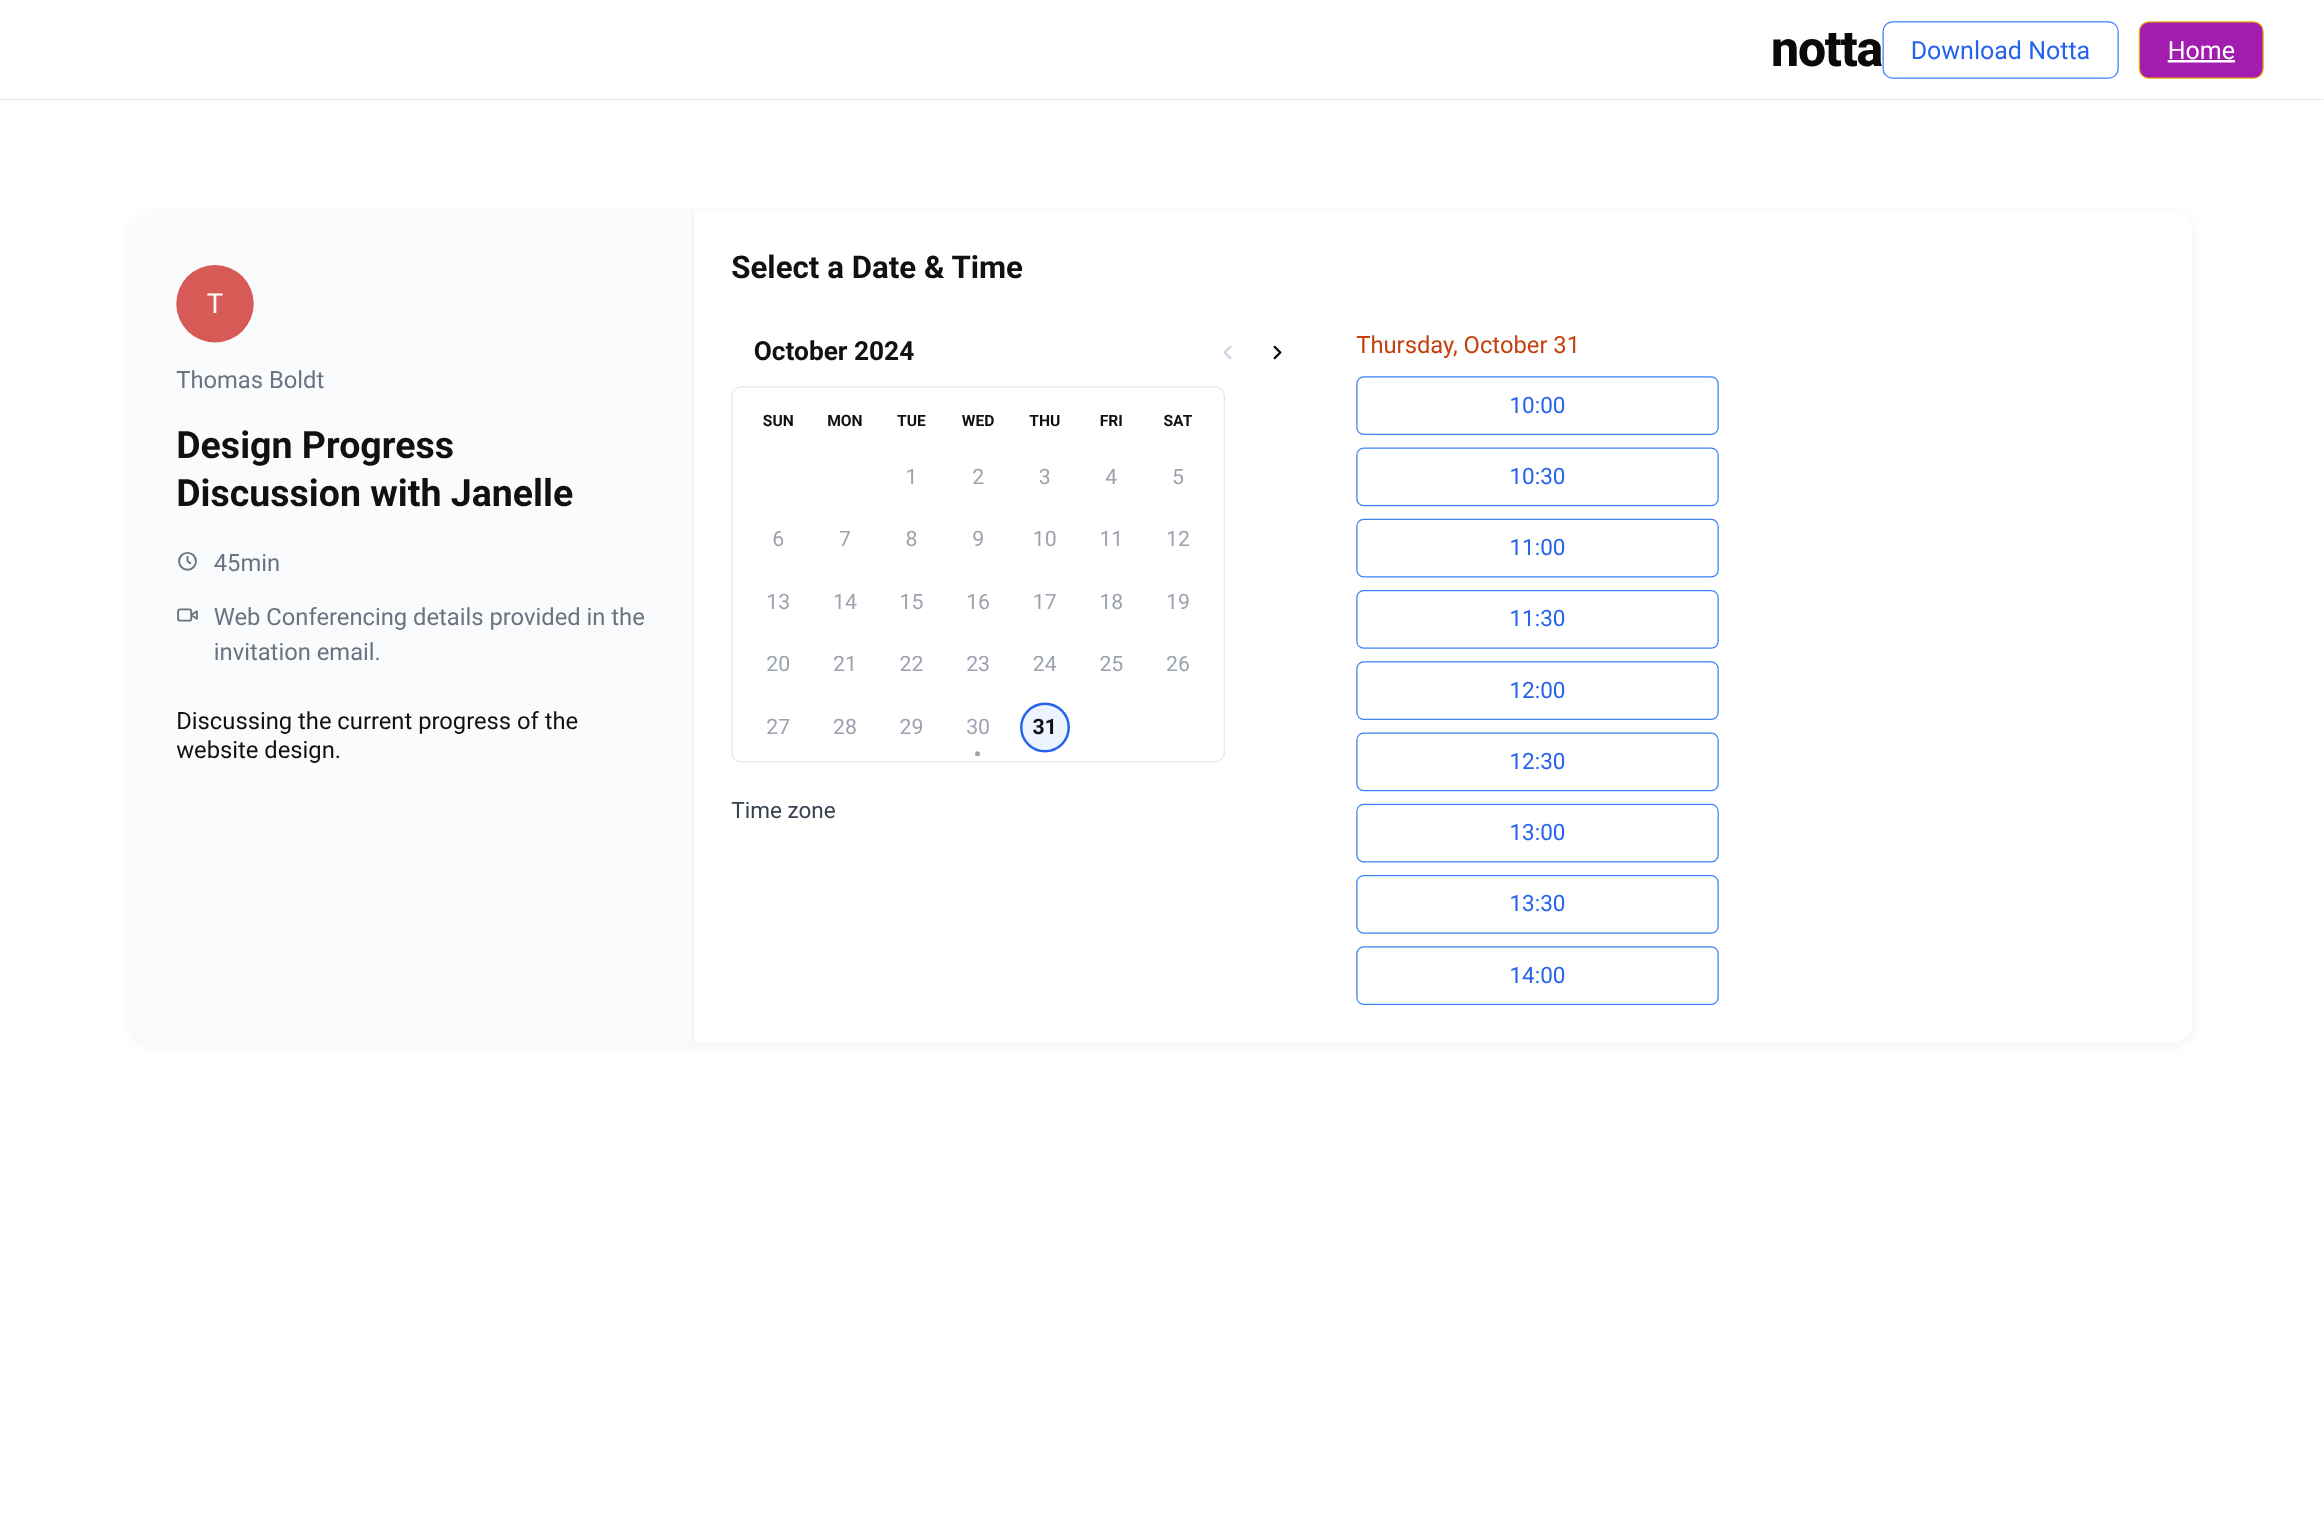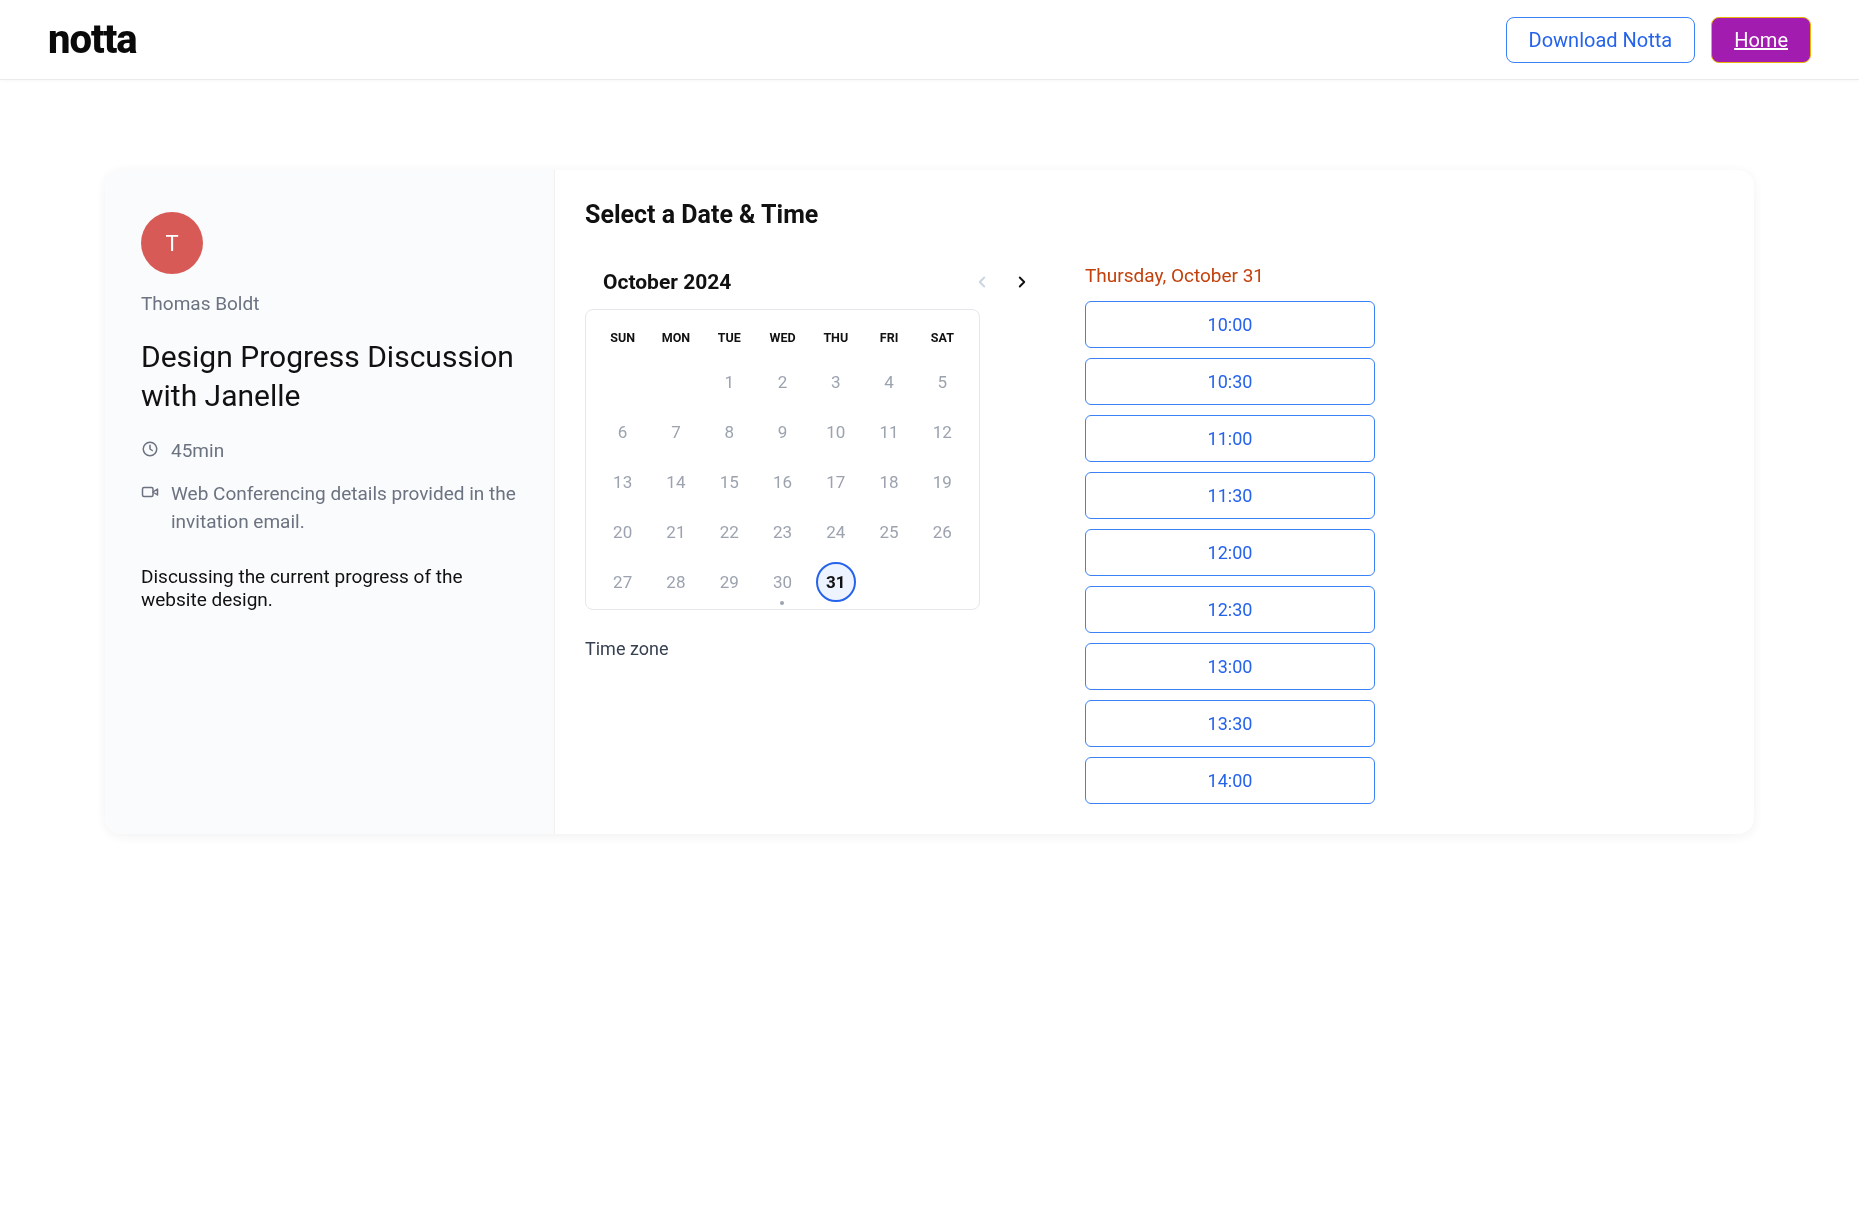--- a/index.html
+++ b/index.html
@@ -5,21 +5,21 @@
 * { box-sizing: border-box; margin: 0; padding: 0; }
 body {
   font-family: -apple-system, BlinkMacSystemFont, "Segoe UI", Roboto, Helvetica, Arial, sans-serif;
   background: #fff;
   color: #111;
   width: 1859px;
 }
 .topbar {
   display: flex;
   align-items: center;
-  justify-content: space-between;
+  justify-content: flex-end;
   padding: 16px 48px;
   border-bottom: 1px solid #eaeaea;
   box-shadow: 0 1px 3px rgba(0,0,0,0.03);
 }
 .logo {
   font-weight: 800;
   font-size: 40px;
   letter-spacing: -1px;
   color: #0a0a0a;
 }
@@ -70,21 +70,21 @@
   font-size: 22px;
 }
 .host-name {
   margin-top: 18px;
   color: #6b7280;
   font-size: 19px;
 }
 .meeting-title {
   margin-top: 22px;
   font-size: 30px;
-  font-weight: 400;
+  font-weight: 700;
   line-height: 1.3;
   color: #111;
 }
 .meta-row {
   display: flex;
   align-items: flex-start;
   gap: 12px;
   margin-top: 22px;
   color: #6b7280;
   font-size: 19px;

